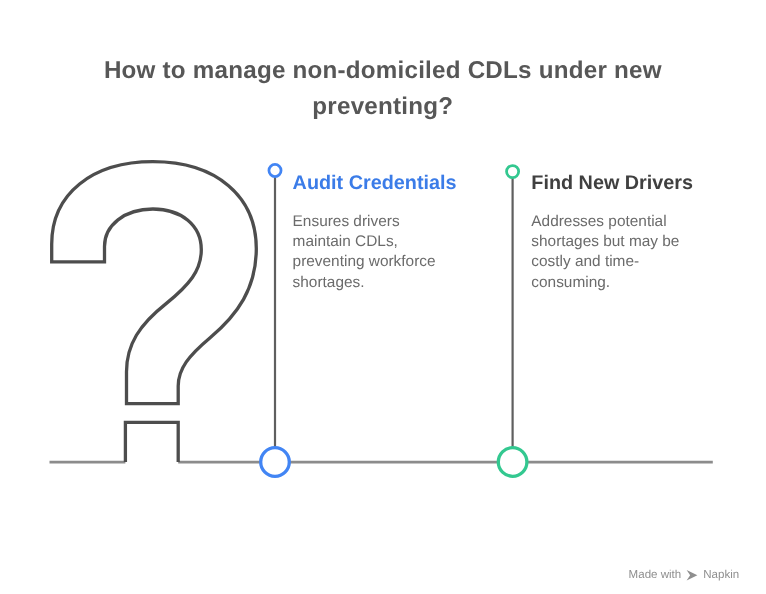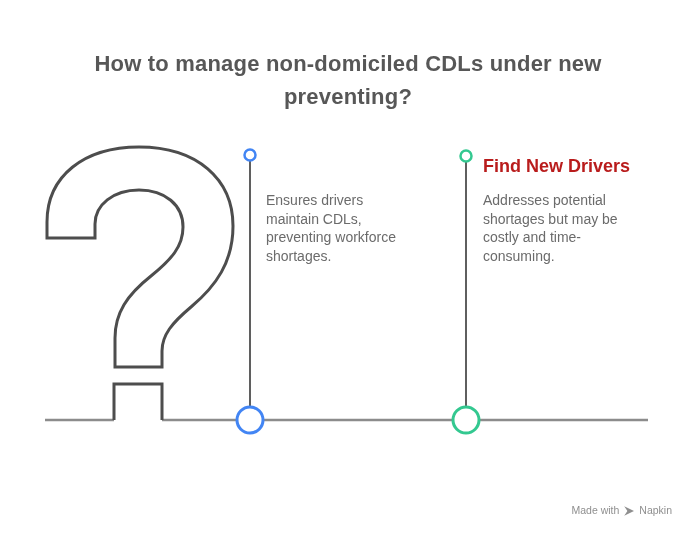--- a/index.html
+++ b/index.html
@@ -35,21 +35,21 @@
   }
   .item-title {
     position: absolute;
     top: 154px;
     font-size: 18px;
     font-weight: bold;
     line-height: 24px;
     white-space: nowrap;
   }
   .item-title.blue  { color: #3b7ce8; }
-  .item-title.green { color: #b91c1c; }
+  .item-title.green { color: #404040; }
   .item-desc {
     position: absolute;
     top: 191px;
     font-size: 14px;
     line-height: 18.5px;
     color: #6b6b6b;
   }
   .item-1-title { left: 266px; }
   .item-1-desc  { left: 266px; width: 150px; }
   .item-2-title { left: 483px; }
@@ -58,21 +58,21 @@
     position: absolute;
     top: 503px;
     right: 24px;
     display: flex;
     align-items: flex-end;
     gap: 4px;
     font-size: 10.5px;
     color: #8f8f8f;
     line-height: 14px;
   }
-  .watermark .brand { font-weight: 500; }
+  .watermark .brand { font-weight: 500; margin-top: 12px; }
   .watermark svg { display: block; }
 </style>
 </head>
 <body>
 
 <div class="canvas">
 
   <div class="title">
     <div>How to manage non-domiciled CDLs under new</div>
     <div>preventing?</div>
@@ -90,20 +90,21 @@
 
     <line x1="250" y1="155" x2="250" y2="420" stroke="#5f5f5f" stroke-width="2"></line>
     <circle cx="250" cy="155" r="5.5" fill="#ffffff" stroke-width="2.5" stroke="#4285f4"></circle>
     <circle cx="250" cy="420" r="13" fill="#ffffff" stroke-width="3" stroke="#4285f4"></circle>
 
     <line x1="466" y1="156" x2="466" y2="420" stroke="#5f5f5f" stroke-width="2"></line>
     <circle cx="466" cy="156" r="5.5" fill="#ffffff" stroke-width="2.5" stroke="#33c890"></circle>
     <circle cx="466" cy="420" r="13" fill="#ffffff" stroke-width="3" stroke="#33c890"></circle>
   </svg>
 
+  <div class="item-title blue item-1-title">Audit Credentials</div>
   <div class="item-desc item-1-desc">Ensures drivers maintain CDLs, preventing workforce shortages.</div>
 
   <div class="item-title green item-2-title">Find New Drivers</div>
   <div class="item-desc item-2-desc">Addresses potential shortages but may be costly and time-consuming.</div>
 
   <div class="watermark">
     <span>Made with</span>
     <span>
       <svg width="12" height="12" viewBox="0 0 12 12">
         <path d="M1.2 1.2 L11 6 L1.2 10.8 L4.4 6 Z" fill="#8f8f8f"></path>

